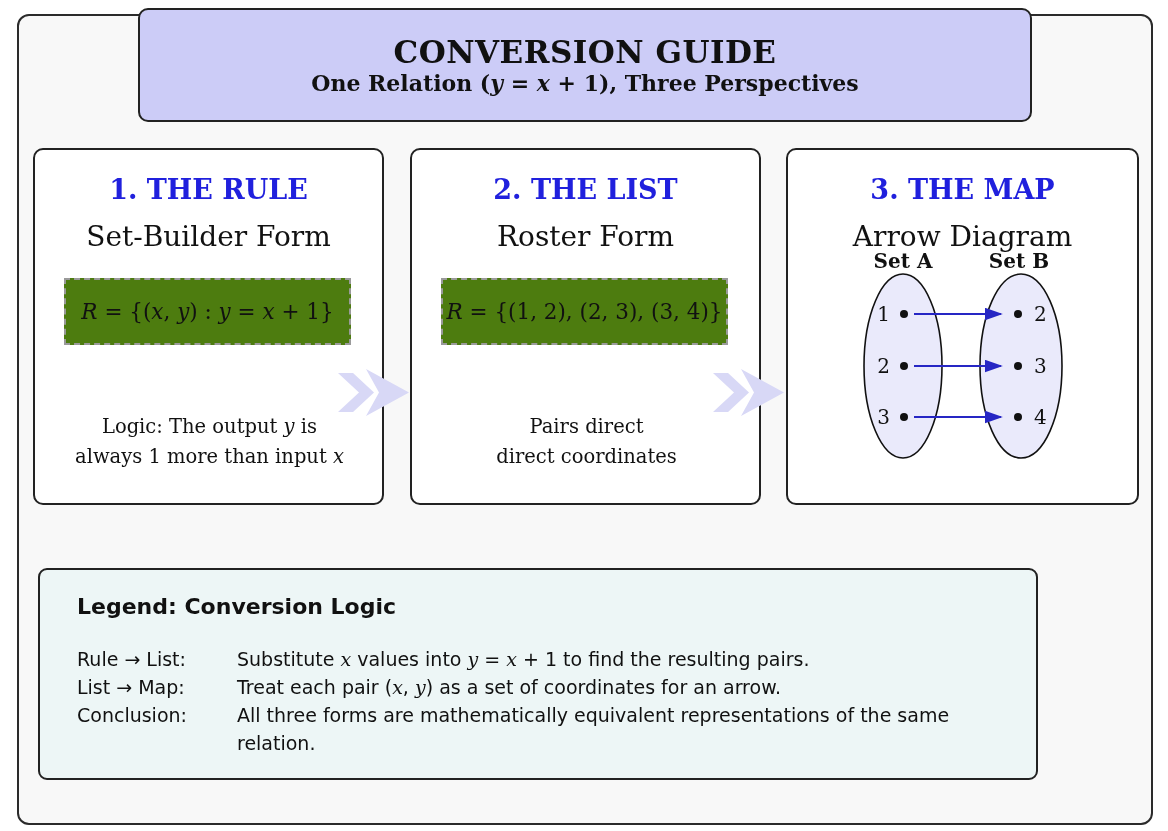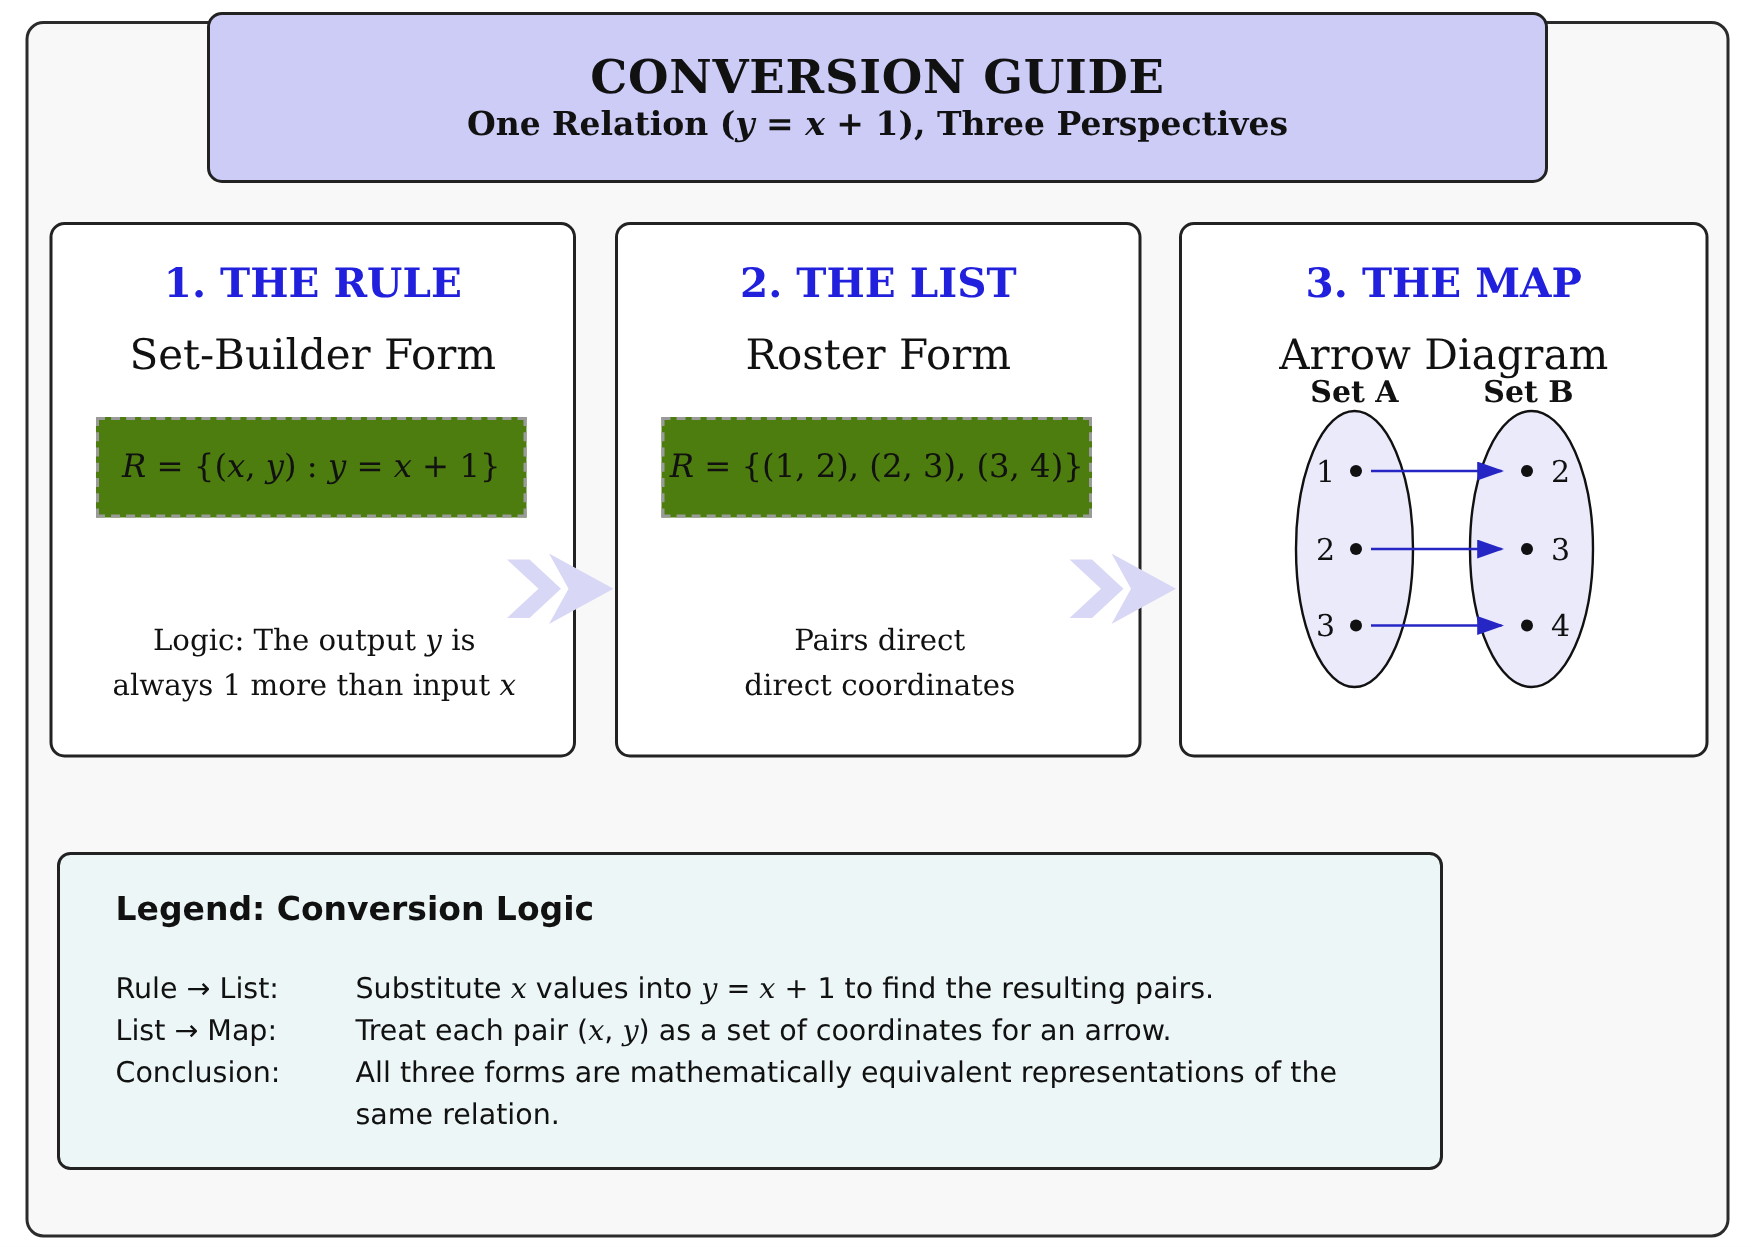--- a/index.html
+++ b/index.html
@@ -50,21 +50,21 @@
   .chevron polygon{fill:var(--chevron,#d8d8f6);}
   .map-svg{position:absolute;left:0;top:88px;width:347px;height:232px;}
   .map-svg text{
     font-family:"DejaVu Serif","Liberation Serif",serif;font-size:20px;fill:#111;
   }
   .map-svg .set-label{font-weight:bold;}
   .set-ellipse{fill:var(--ellipse-fill,#eaeafb);stroke:#111;stroke-width:1.6;}
   .map-dot{fill:#111;}
   .map-arrow{stroke:var(--arrow-blue,#2626c4);stroke-width:1.8;}
   .legend{
-    position:absolute;left:38px;top:568px;width:924px;height:212px;z-index:1;
+    position:absolute;left:38px;top:568px;width:1000px;height:212px;z-index:1;
     background:var(--legend-bg,#edf6f6);border:2px solid #222;border-radius:9px;
     box-sizing:border-box;padding:24px 40px 0 37px;
     font-family:"DejaVu Sans","Liberation Sans",sans-serif;
   }
   .legend-heading{
     margin:0 0 26px 0;font-size:22px;font-weight:bold;
   }
   .legend-grid{
     display:grid;grid-template-columns:160px 1fr;row-gap:0;
     font-size:19px;line-height:28px;

